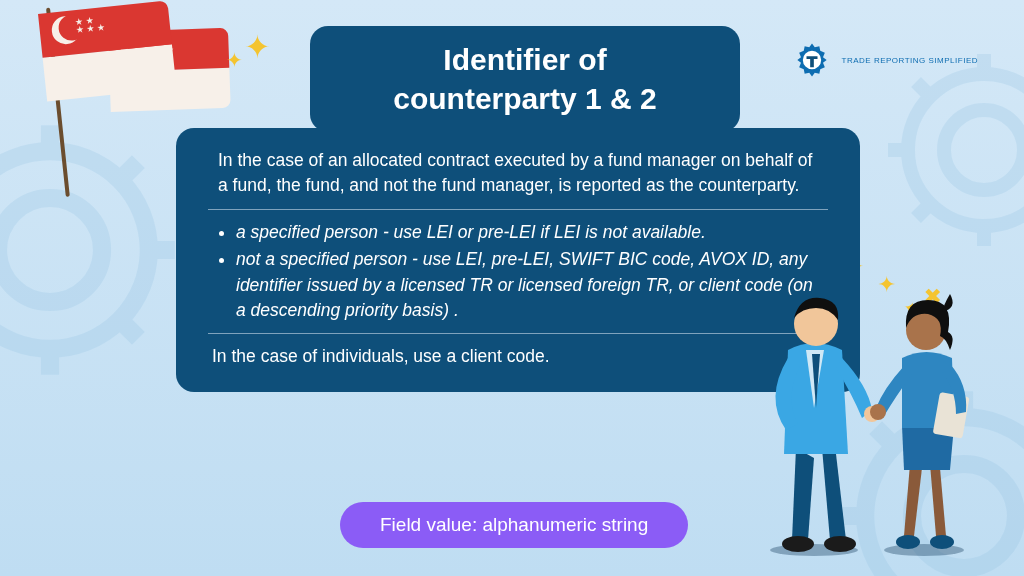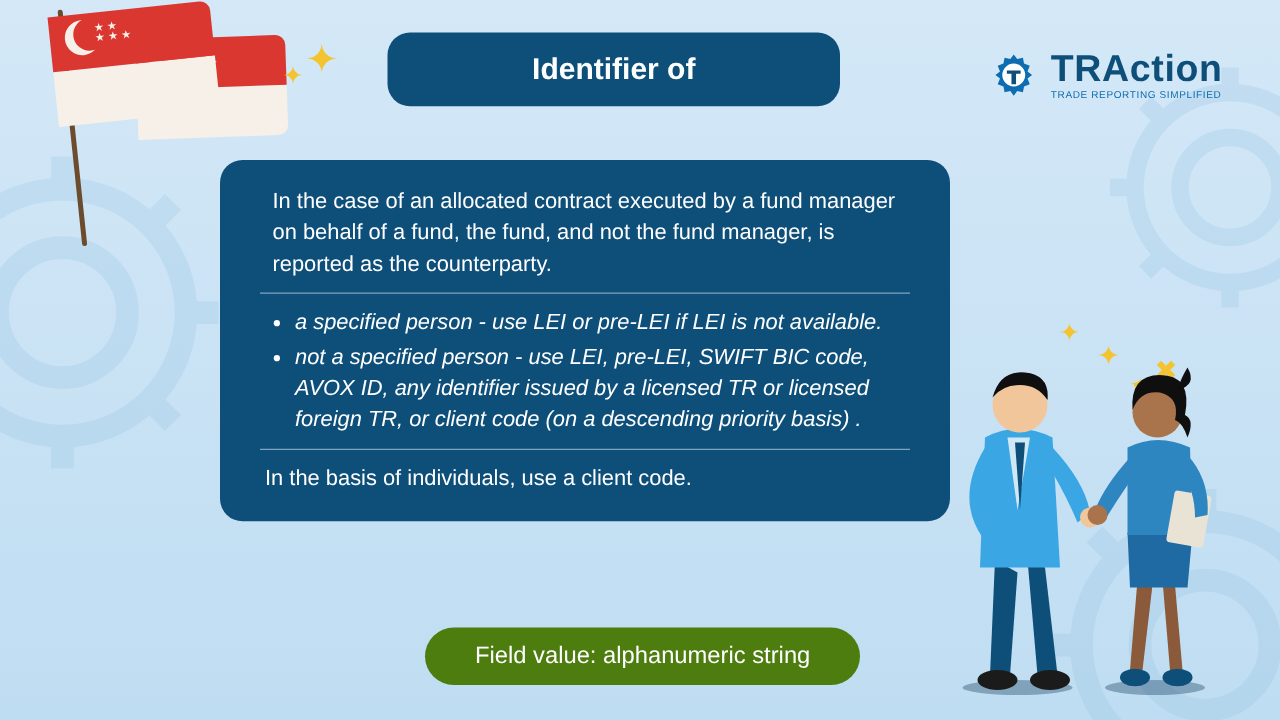--- a/index.html
+++ b/index.html
@@ -43,44 +43,44 @@
 
   
   .logo-wrap { position: absolute; top: 38px; right: 46px; display: flex; align-items: center; gap: 8px; }
   .logo-text { color: #0e4f7a; font-weight: 800; font-size: 30px; letter-spacing: 0.5px; line-height: 1; }
   .logo-sub { color: #0e6db1; font-size: 8px; letter-spacing: 0.5px; font-weight: 400; }
   .logo-gear { width: 44px; height: 44px; }
 
   
   .title-box {
     position: absolute; top: 26px; left: 310px;
-    width: 362px; padding: 14px 24px;
+    width: 430px; padding: 14px 24px;
     background: #0e4f7a; border-radius: 18px;
     color: #fff; text-align: center;
-    font-weight: 700; font-size: 24px; line-height: 1.3;
+    font-weight: 700; font-size: 30px; line-height: 1.3;
   }
 
   
   .content-box {
     position: absolute; top: 128px; left: 176px;
-    width: 584px;
+    width: 684px;
     background: #0e4f7a; border-radius: 18px;
     color: #fff; padding: 20px 36px 22px 36px;
     font-size: 17.5px; line-height: 1.45;
   }
   .content-box hr { border: none; border-top: 1.5px solid #7fa3bd; margin: 10px -4px; }
   .content-box ul { padding-left: 24px; margin-top: 4px; }
   .content-box li { margin-bottom: 2px; font-style: italic; }
   .para1 { padding: 0 6px; }
   .para-last { margin-top: 8px; }
 
   
   .footer-pill {
     position: absolute; bottom: 28px; left: 340px;
-    background: #4d7c0f; color: #fff;
+    background: #8b5cf6; color: #fff;
     padding: 12px 40px; border-radius: 24px;
     font-size: 19px;
   }
 
   
   .people { position: absolute; bottom: 18px; right: 40px; width: 240px; height: 300px; }
 
 </style>
 </head>
 <body>
@@ -145,38 +145,38 @@
     <svg viewBox="0 0 48 48">
       <g fill="#0e6db1">
         <path d="M24 6l3 4 5-1 1 5 5 2-2 5 4 3-4 3 2 5-5 2-1 5-5-1-3 4-3-4-5 1-1-5-5-2 2-5-4-3 4-3-2-5 5-2 1-5 5 1z"></path>
       </g>
       <circle cx="24" cy="24" r="11" fill="#fff"></circle>
       <circle cx="24" cy="24" r="11" fill="none" stroke="#0e6db1" stroke-width="2"></circle>
       <path d="M18 20h12v3h-4v9h-4v-9h-4z" fill="#0e4f7a"></path>
     </svg>
   </div>
   <div>
-    <div class="logo-text">TRAction</div>
     <div class="logo-sub">TRADE REPORTING SIMPLIFIED</div>
   </div>
 </div>
 
 <div class="title-box">
   <div>Identifier of</div>
+  <div>counterparty 1 &amp; 2</div>
 </div>
 
 <div class="content-box">
   <div class="para1">In the case of an allocated contract executed by a fund manager on behalf of a fund, the fund, and not the fund manager, is reported as the counterparty.</div>
   <hr>
   <ul>
     <li>a specified person - use LEI or pre-LEI if LEI is not available.</li>
     <li>not a specified person - use LEI, pre-LEI, SWIFT BIC code, AVOX ID, any identifier issued by a licensed TR or licensed foreign TR, or client code (on a descending priority basis) .</li>
   </ul>
   <hr>
-  <div class="para-last">In the basis of individuals, use a client code.</div>
+  <div class="para-last">In the case of individuals, use a client code.</div>
 </div>
 
 <div class="footer-pill">Field value: alphanumeric string</div>
 
 <div class="people">
   <svg viewBox="0 0 240 300">
 
     <g>
       <ellipse cx="70" cy="292" rx="44" ry="6" fill="#0b3556" opacity="0.35"></ellipse>
 

